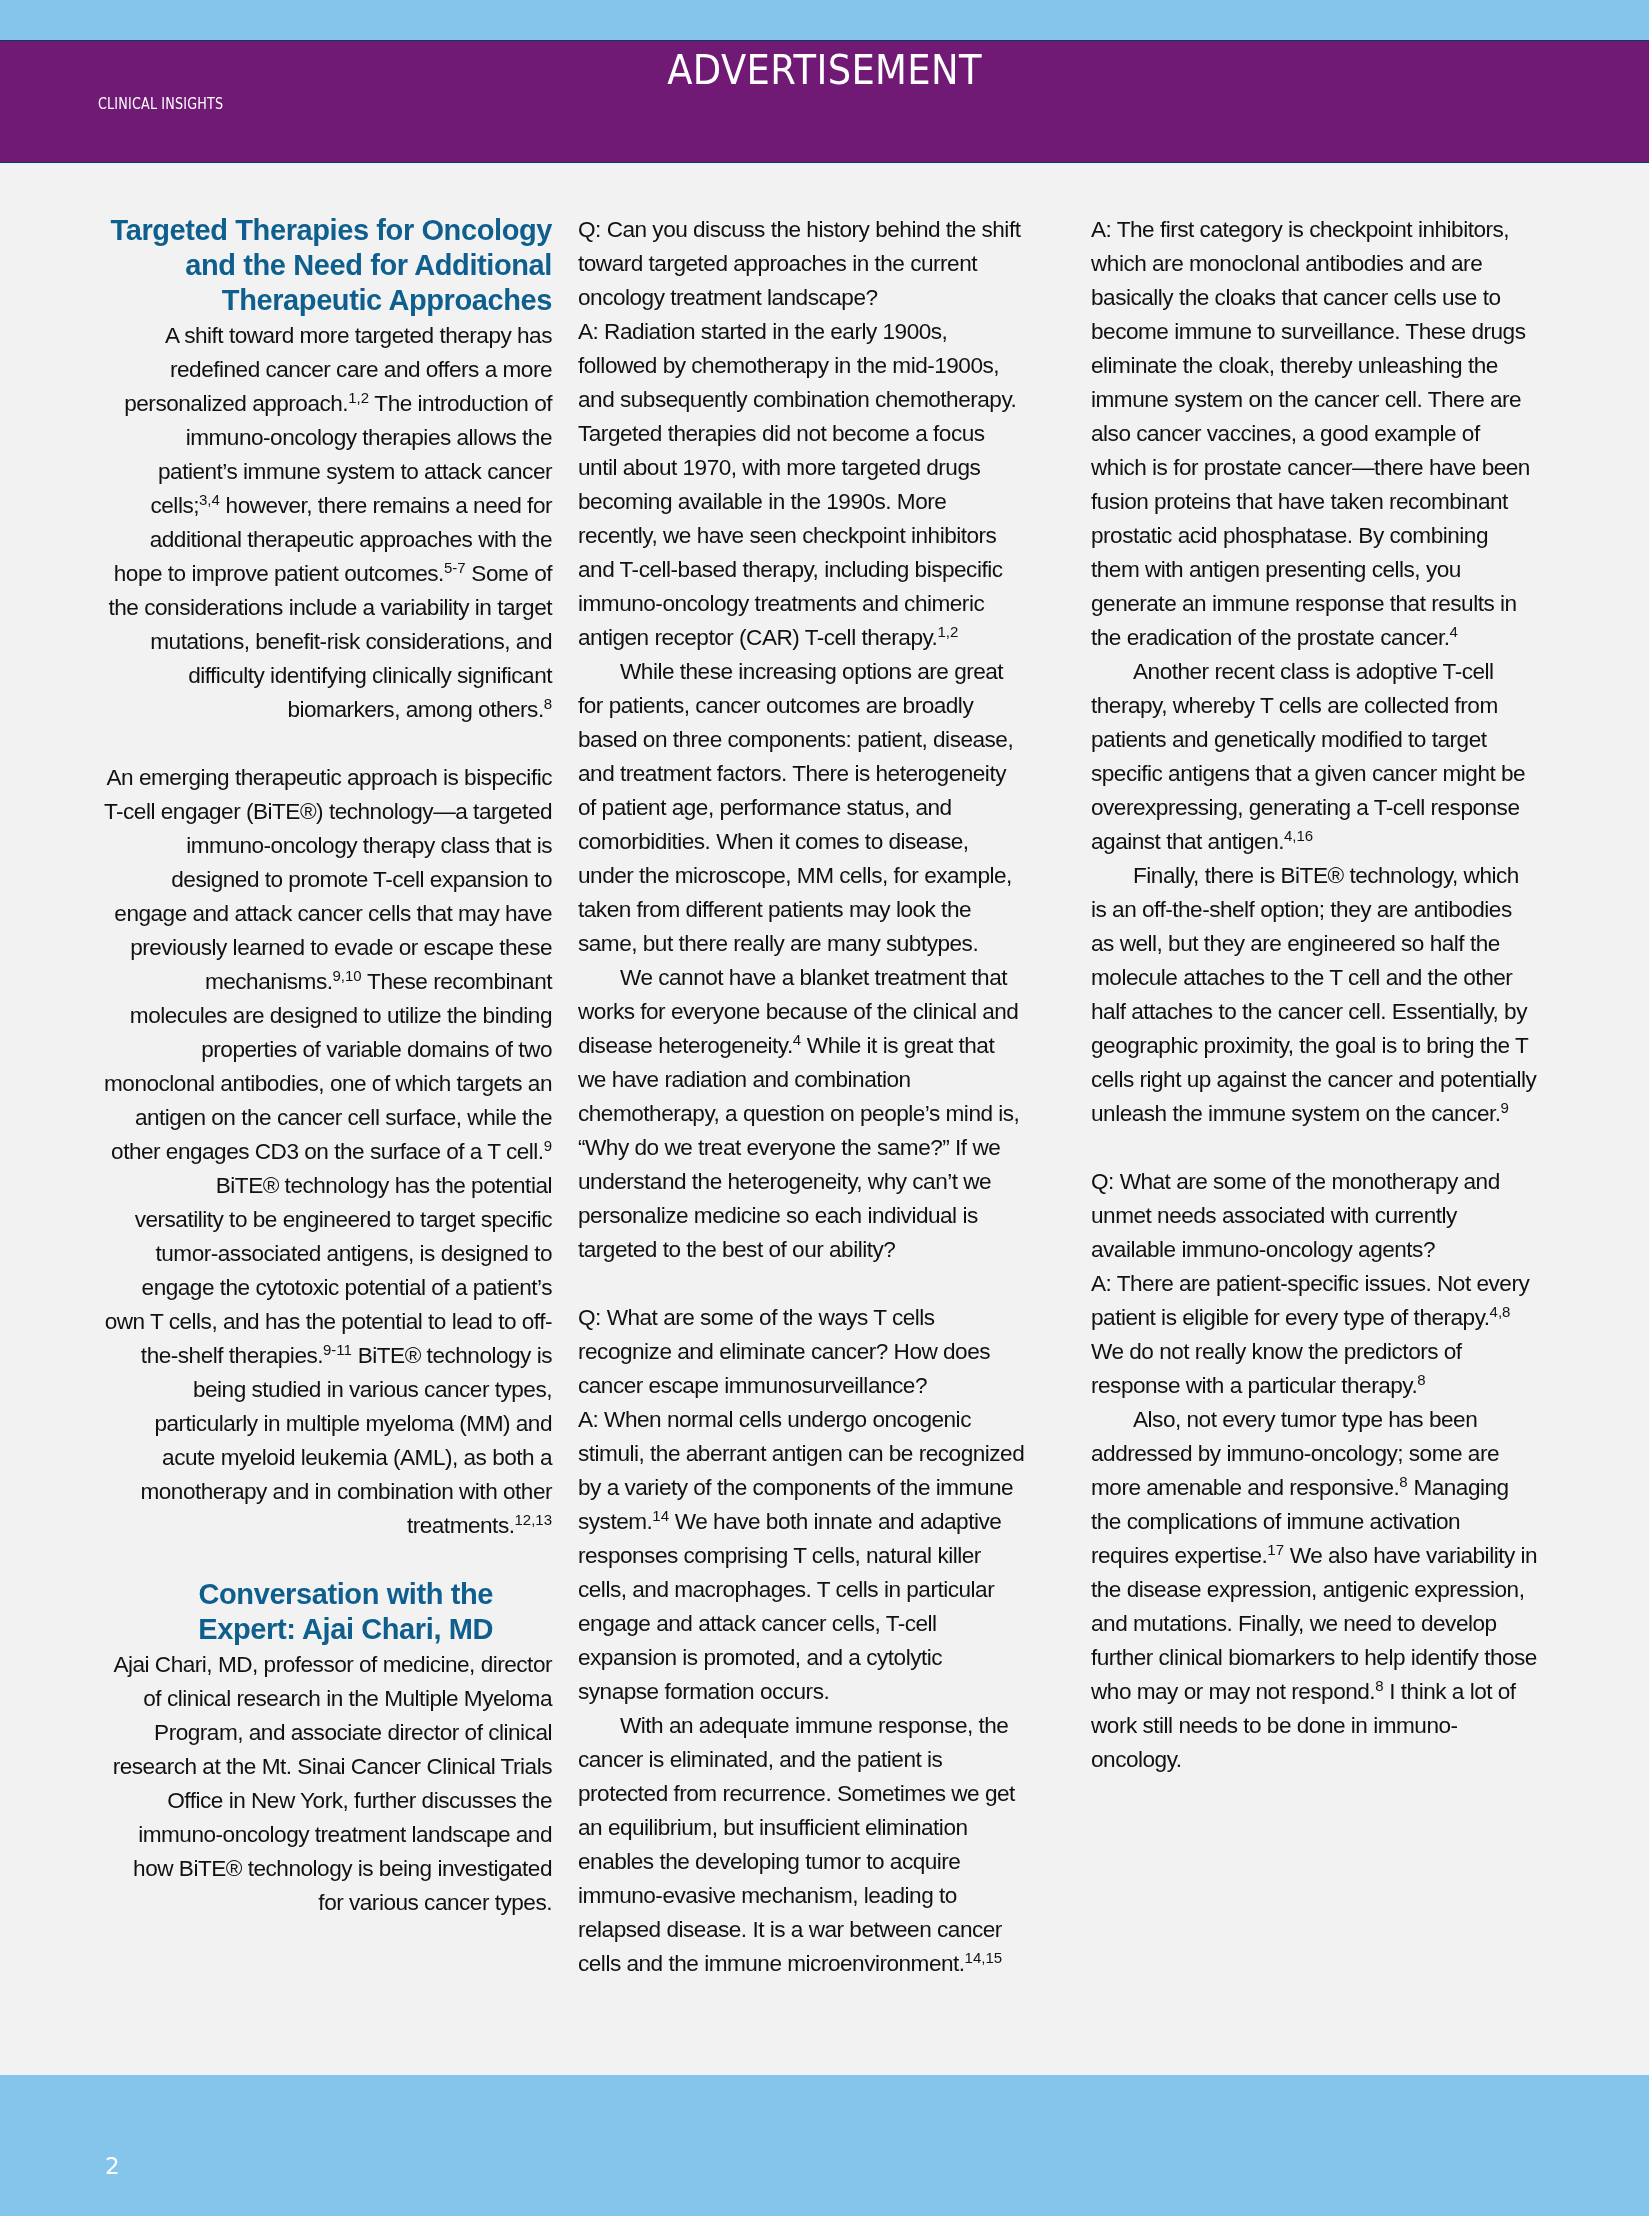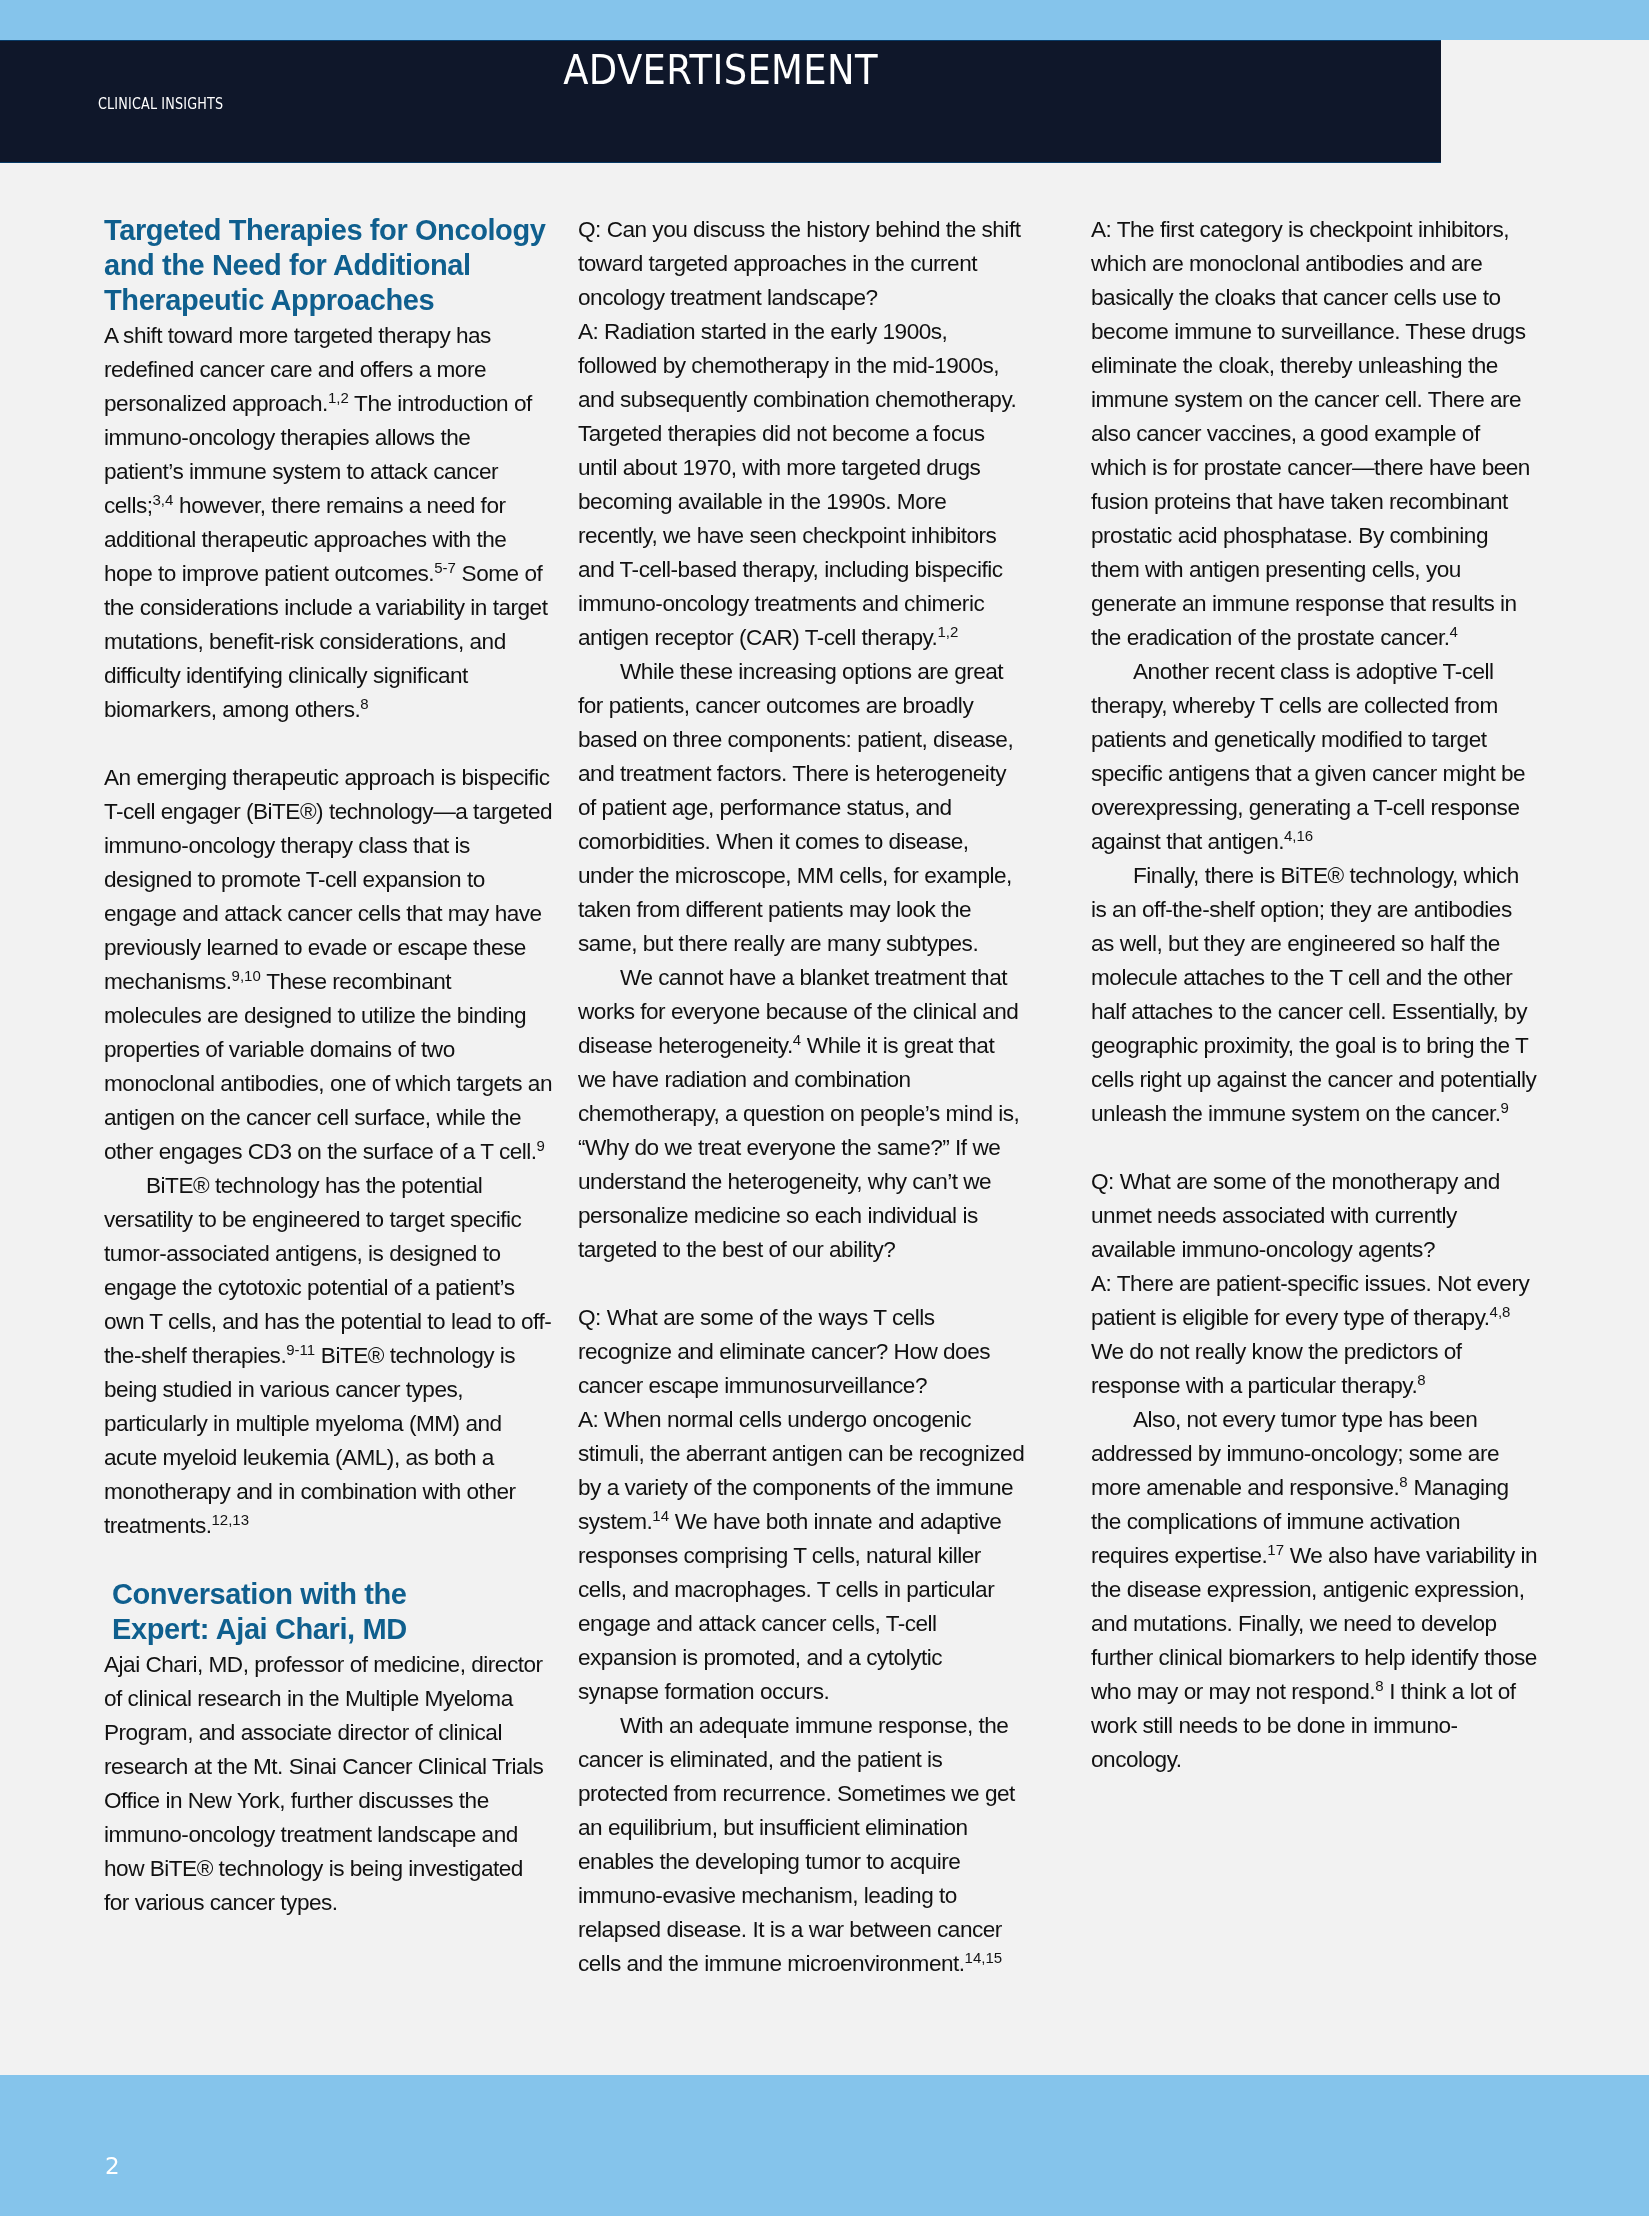--- a/index.html
+++ b/index.html
@@ -8,22 +8,22 @@
       background: #f2f2f2;
       font-family: "Liberation Sans", sans-serif;
       color: #111111;
       position: relative;
     }
     .top-strip {
       position: absolute; left: 0; top: 0; width: 1649px; height: 40px;
       background: #85c4eb;
     }
     .header {
-      position: absolute; left: 0; top: 40px; width: 1441px; height: 123px;
-      background: #0f172a;
+      position: absolute; left: 0; top: 40px; width: 1649px; height: 123px;
+      background: #701a75;
       border-top: 1.8px solid #083a66;
       border-bottom: 1.8px solid #083a66;
     }
     .header-title {
       position: absolute; left: 0; right: 0; top: 5.3px;
       text-align: center; color: #ffffff;
       font-size: 41px; letter-spacing: 0.4px;
       font-family: "DejaVu Sans", sans-serif;
       transform: scaleX(0.9);
     }
@@ -35,21 +35,21 @@
       transform: scaleX(0.85); transform-origin: left;
     }
     .columns {
       position: absolute; top: 213px; left: 0; width: 1649px;
     }
     .col {
       position: absolute; top: 0; width: 448px;
       font-size: 22.6px; line-height: 34px;
       letter-spacing: -0.5px;
     }
-    .col1 { left: 104px; }
+    .col1 { left: 104px; text-align: right; }
     .col2 { left: 578px; }
     .col3 { left: 1091px; }
     .heading {
       color: #0f5f8e;
       font-size: 29px; line-height: 35px;
       letter-spacing: -0.4px;
       margin-bottom: 0.9px;
     }
     .para { margin: 0; }
     .indent { text-indent: 42px; }

